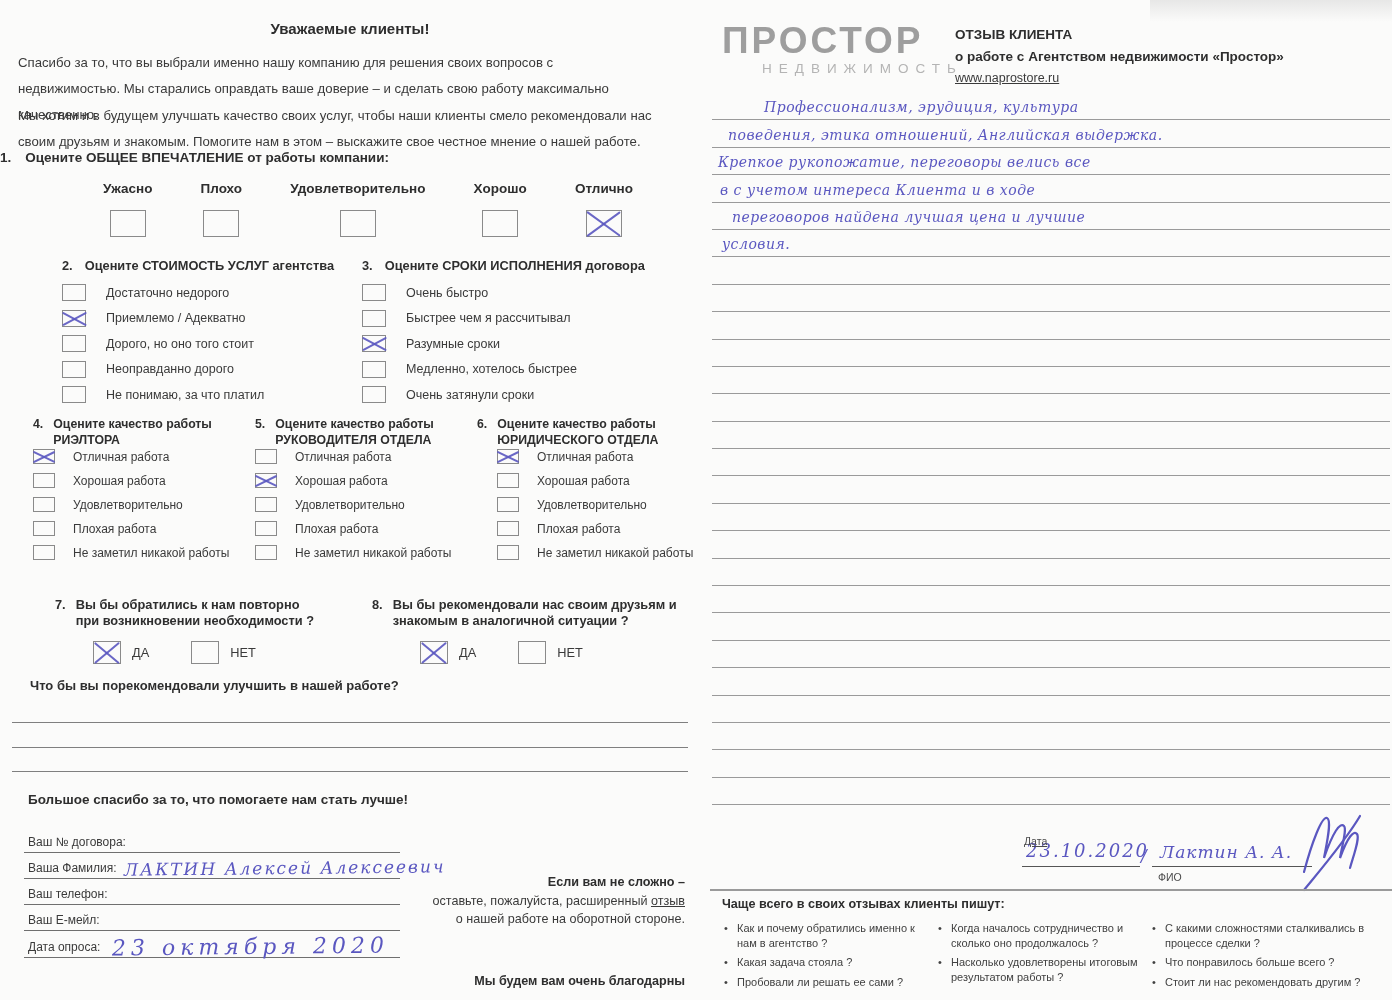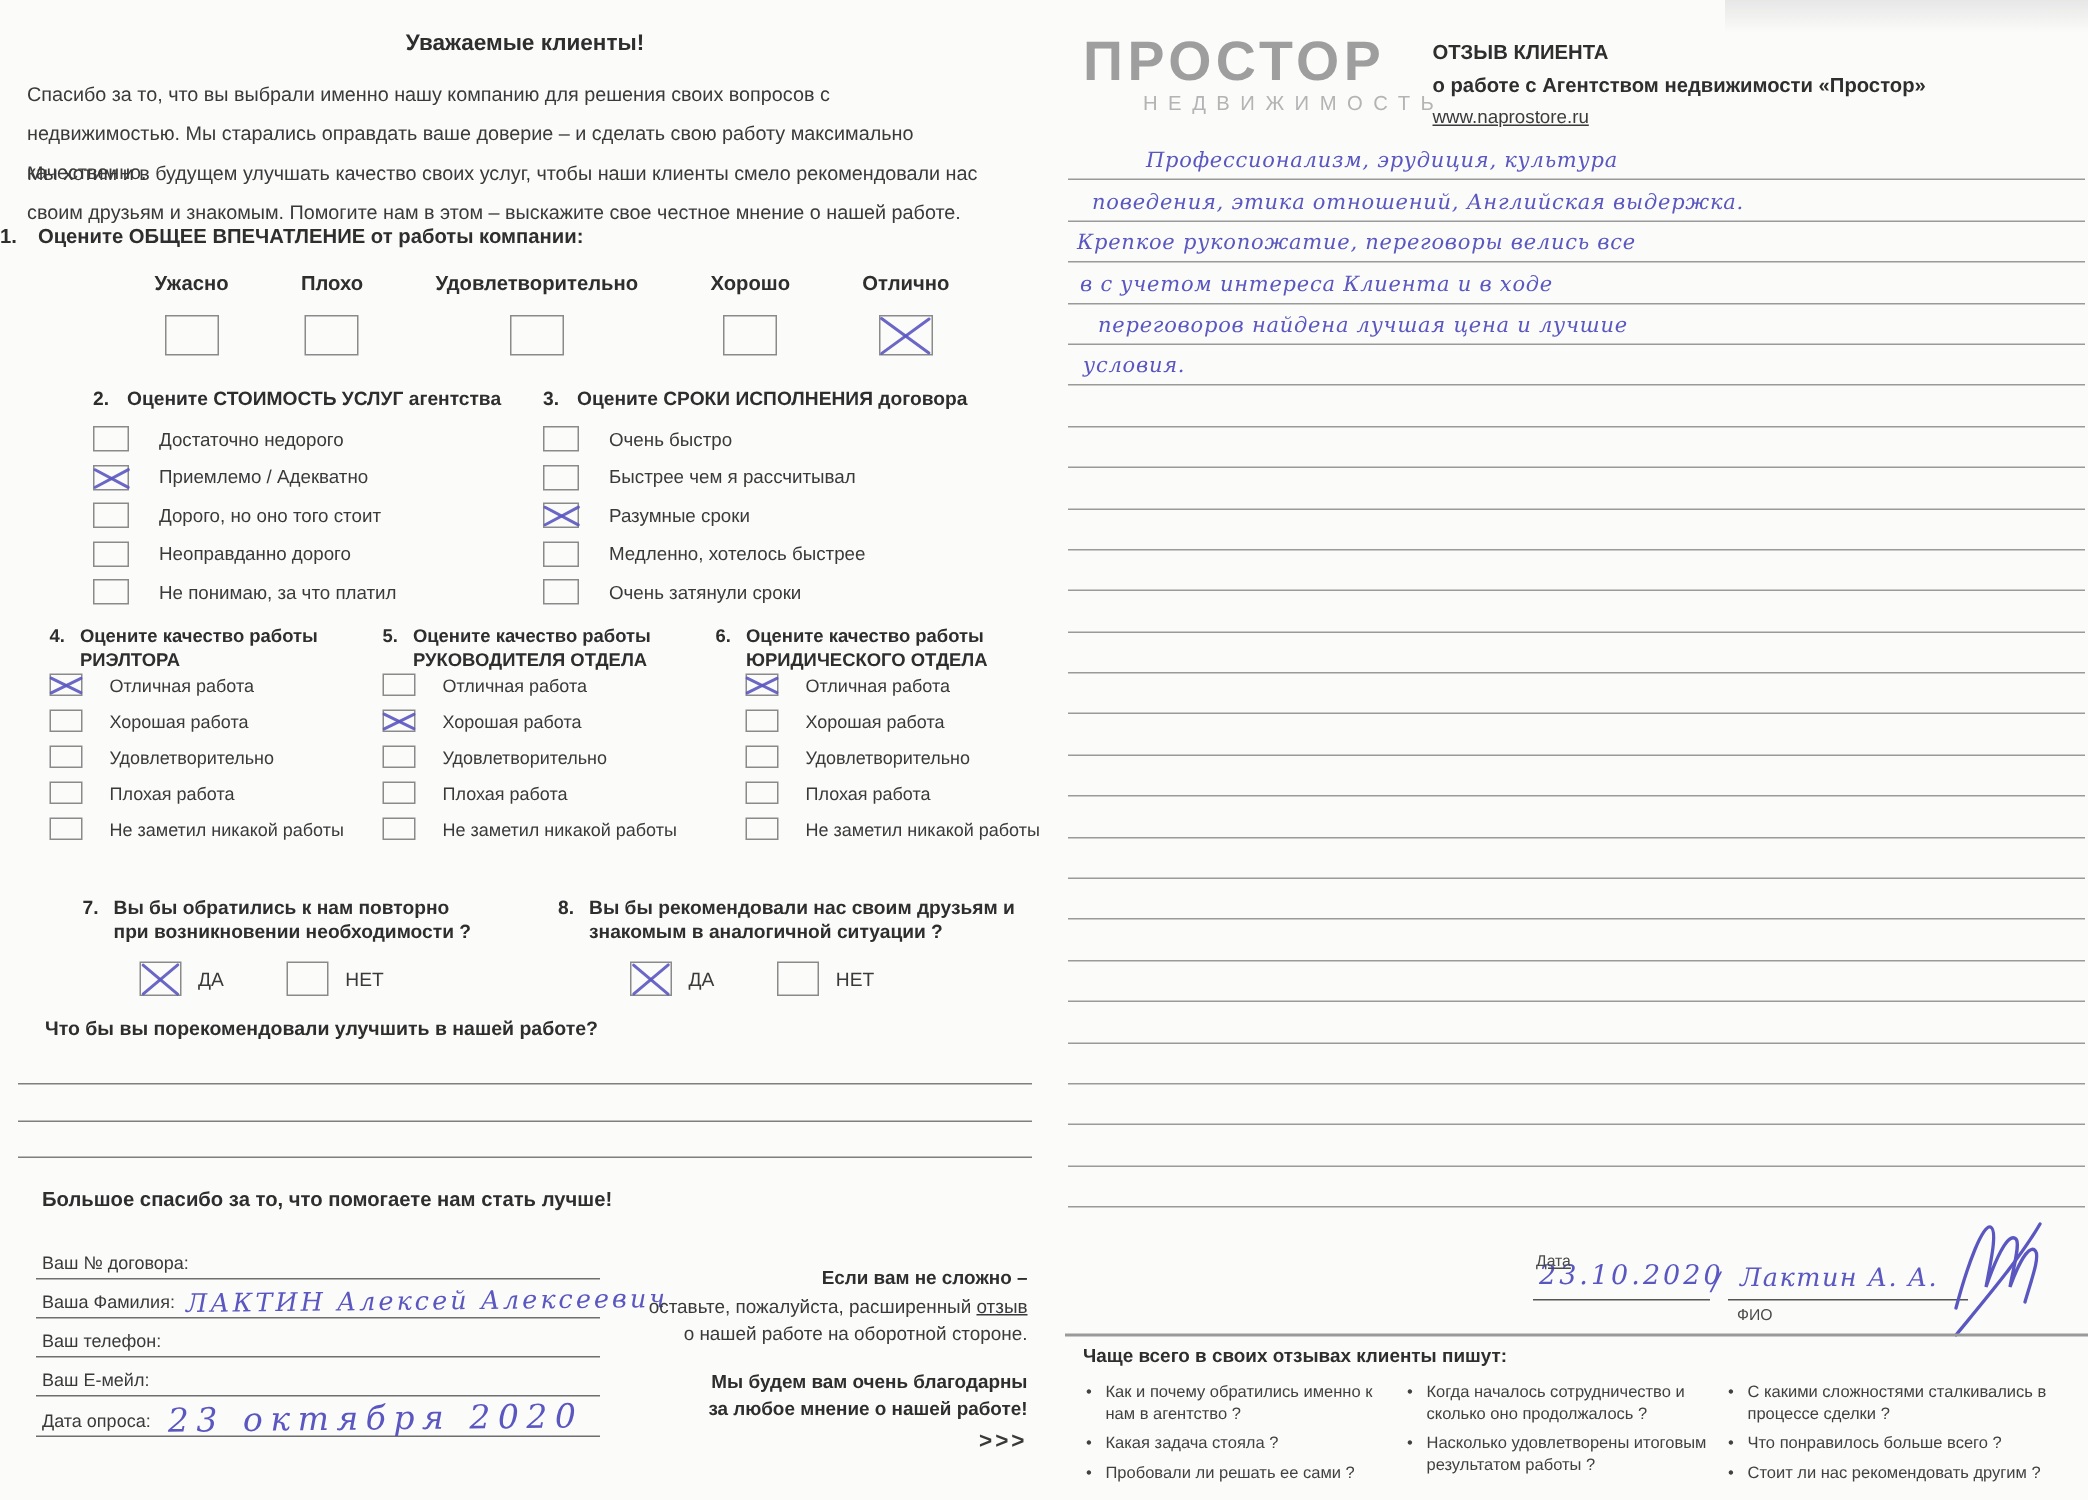--- a/index.html
+++ b/index.html
@@ -64,21 +64,21 @@
   .wline { position:absolute; left:12px; width:676px; border-top:1.3px solid #7f7f7f; }
 
   .thanks { position:absolute; left:28px; top:792px; font-weight:bold; font-size:13.5px; color:#2e2e2e;text-align:right; }
 
   .field { position:absolute; left:24px; width:376px; height:25px; border-bottom:1.2px solid #6f6f6f; }
   .flabel { position:absolute; left:4px; bottom:3px; font-size:12px; }
   .fval { position:absolute; left:100px; bottom:0px; font-size:17px; letter-spacing:2px; white-space:nowrap; transform:rotate(-0.6deg); }
   .fval-date { left:88px; font-size:22px; letter-spacing:5px; bottom:-2px; }
 
   .aside { position:absolute; left:428px; top:843px; width:257px; text-align:right; font-size:12.6px; line-height:18.5px; }
-  .aside .b { font-weight:bold; color:#2e2e2e; }
+  .aside .b { font-weight:bold; color:#2e2e2e;margin-top:30px; }
   .aside .gap { height:13px; }
   .arrows { margin-top:3px; font-weight:bold; font-size:15px; letter-spacing:2px; color:#3a3a3a; }
 
   
   .logo { position:absolute; left:722px; top:22px; }
   .logo-name { font-size:37px; font-weight:bold; color:#9e9e9e; letter-spacing:3px; line-height:38px; }
   .logo-sub { font-size:13.5px; color:#b4b4b4; letter-spacing:7px; margin-top:1px; margin-left:40px; }
 
   .rheader { position:absolute; left:955px; top:27px; }
   .rh1 { font-weight:bold; font-size:13.5px; color:#2e2e2e; }

